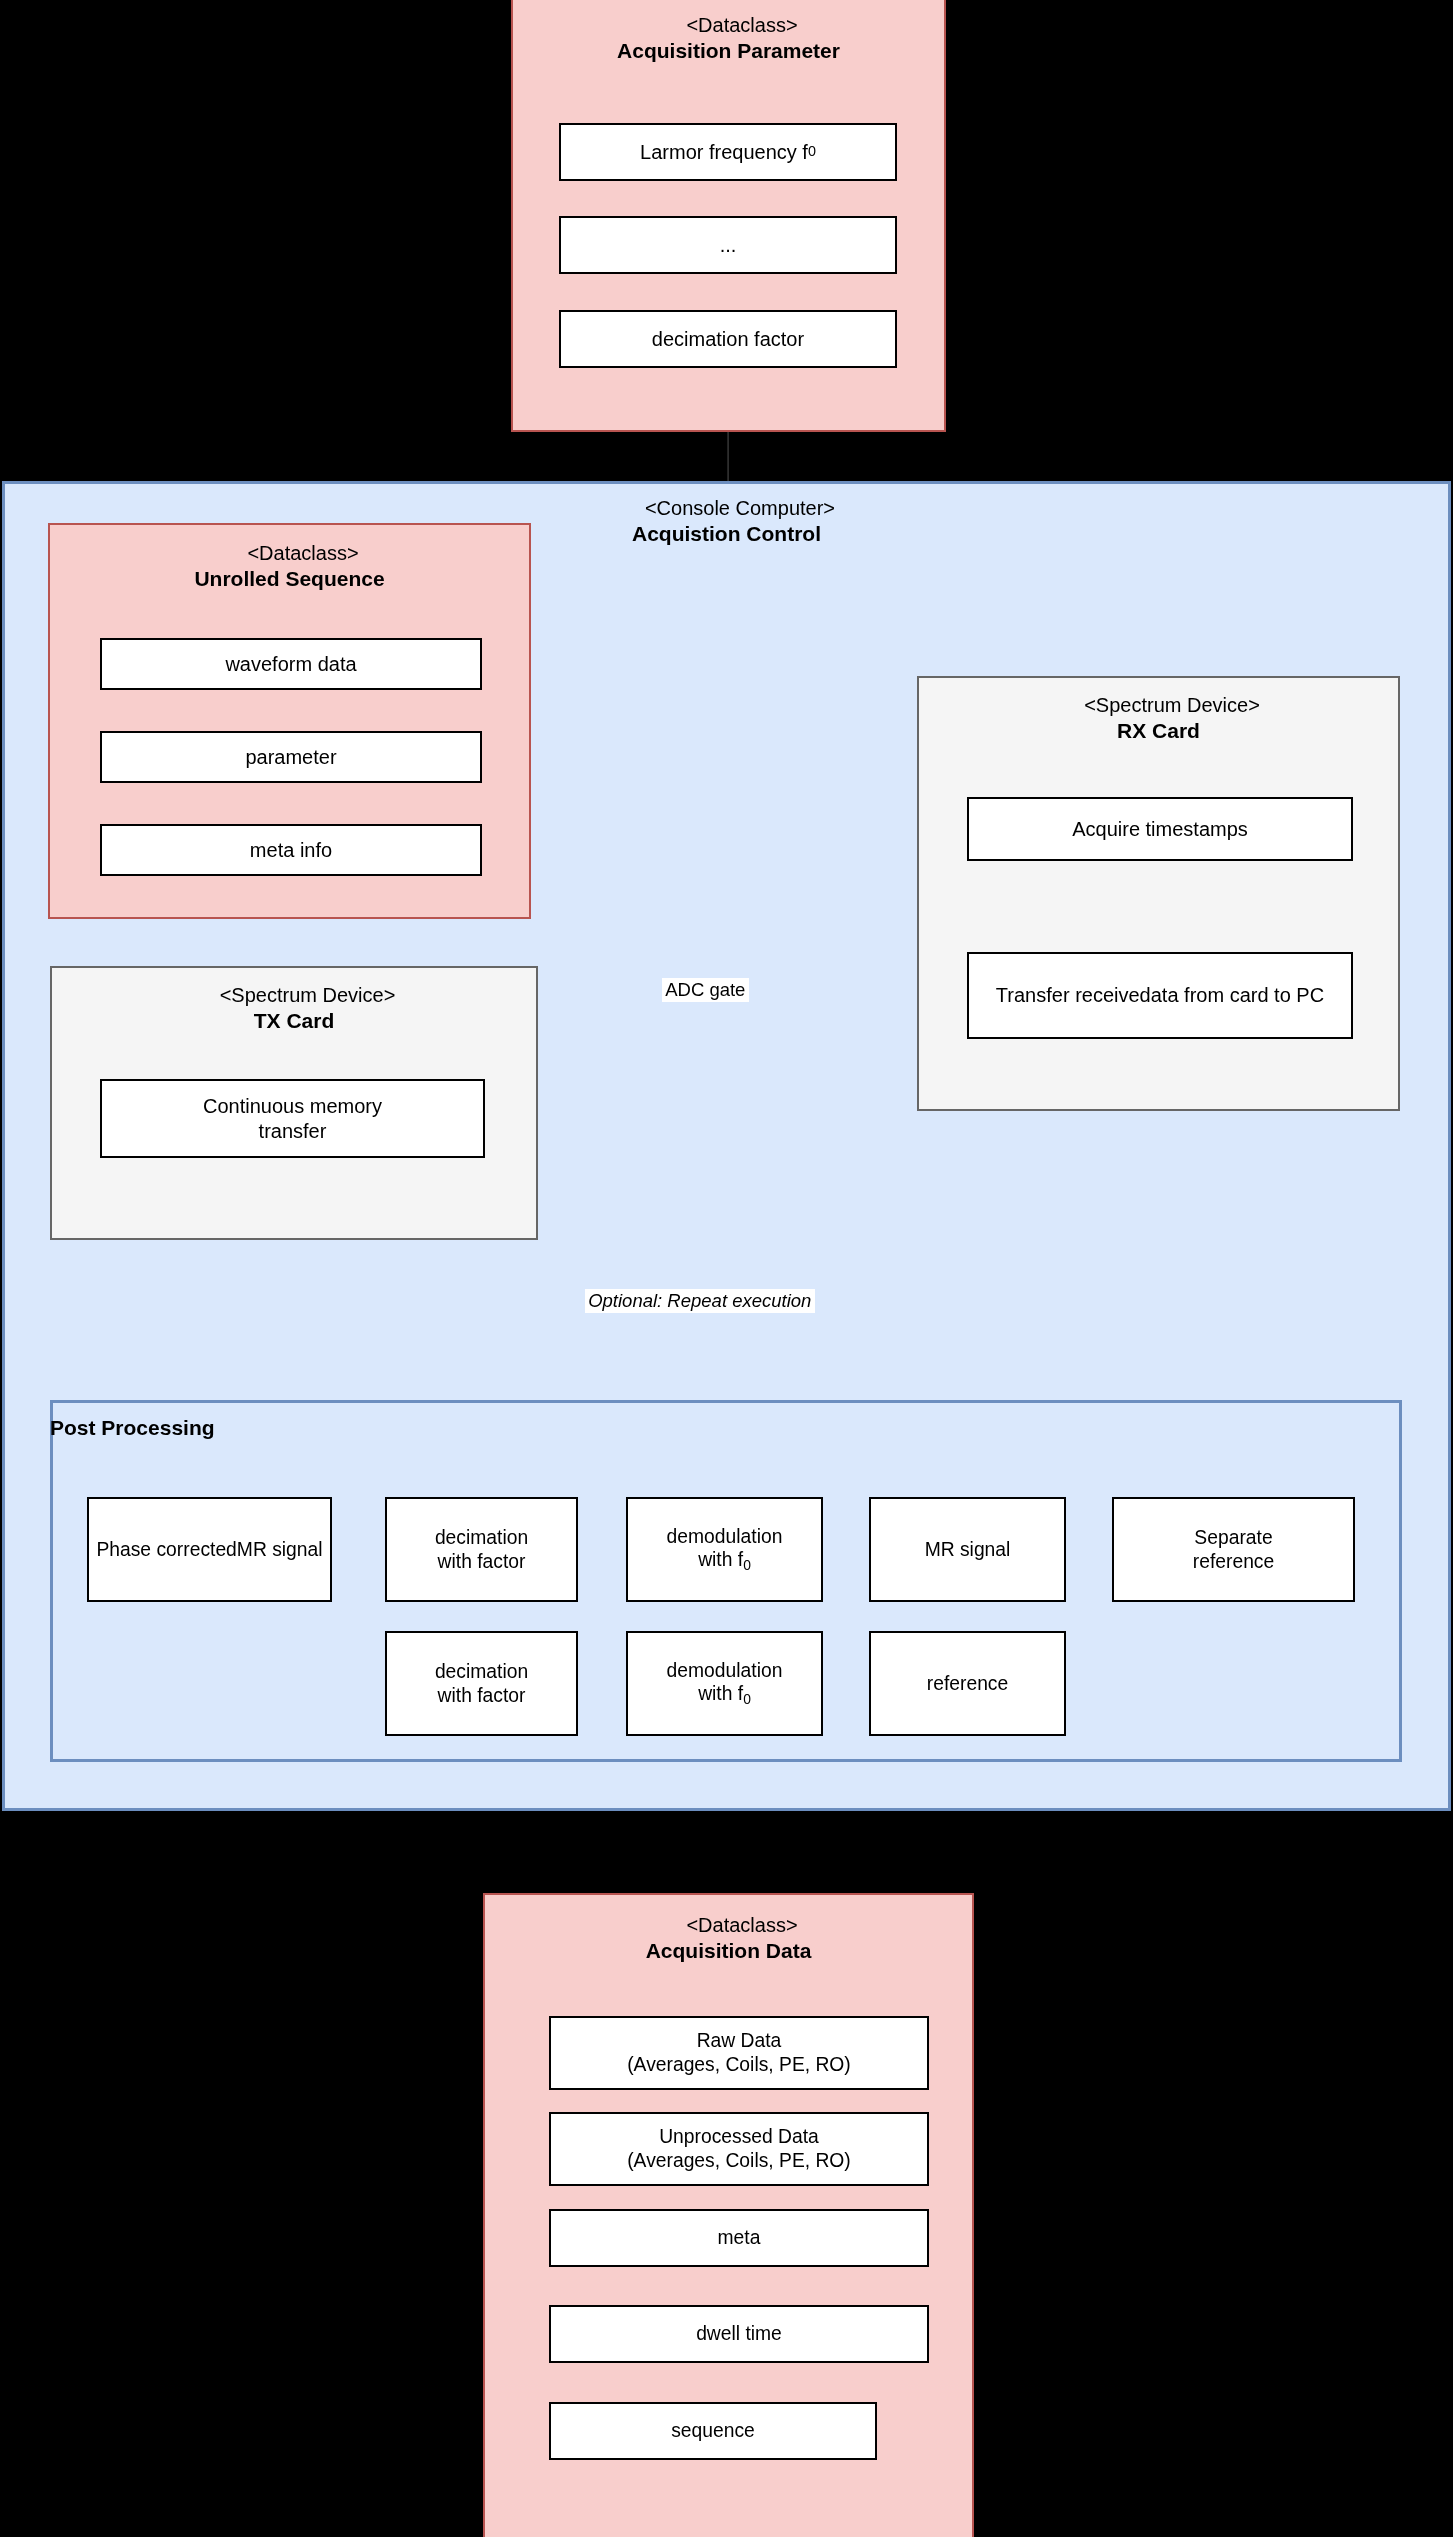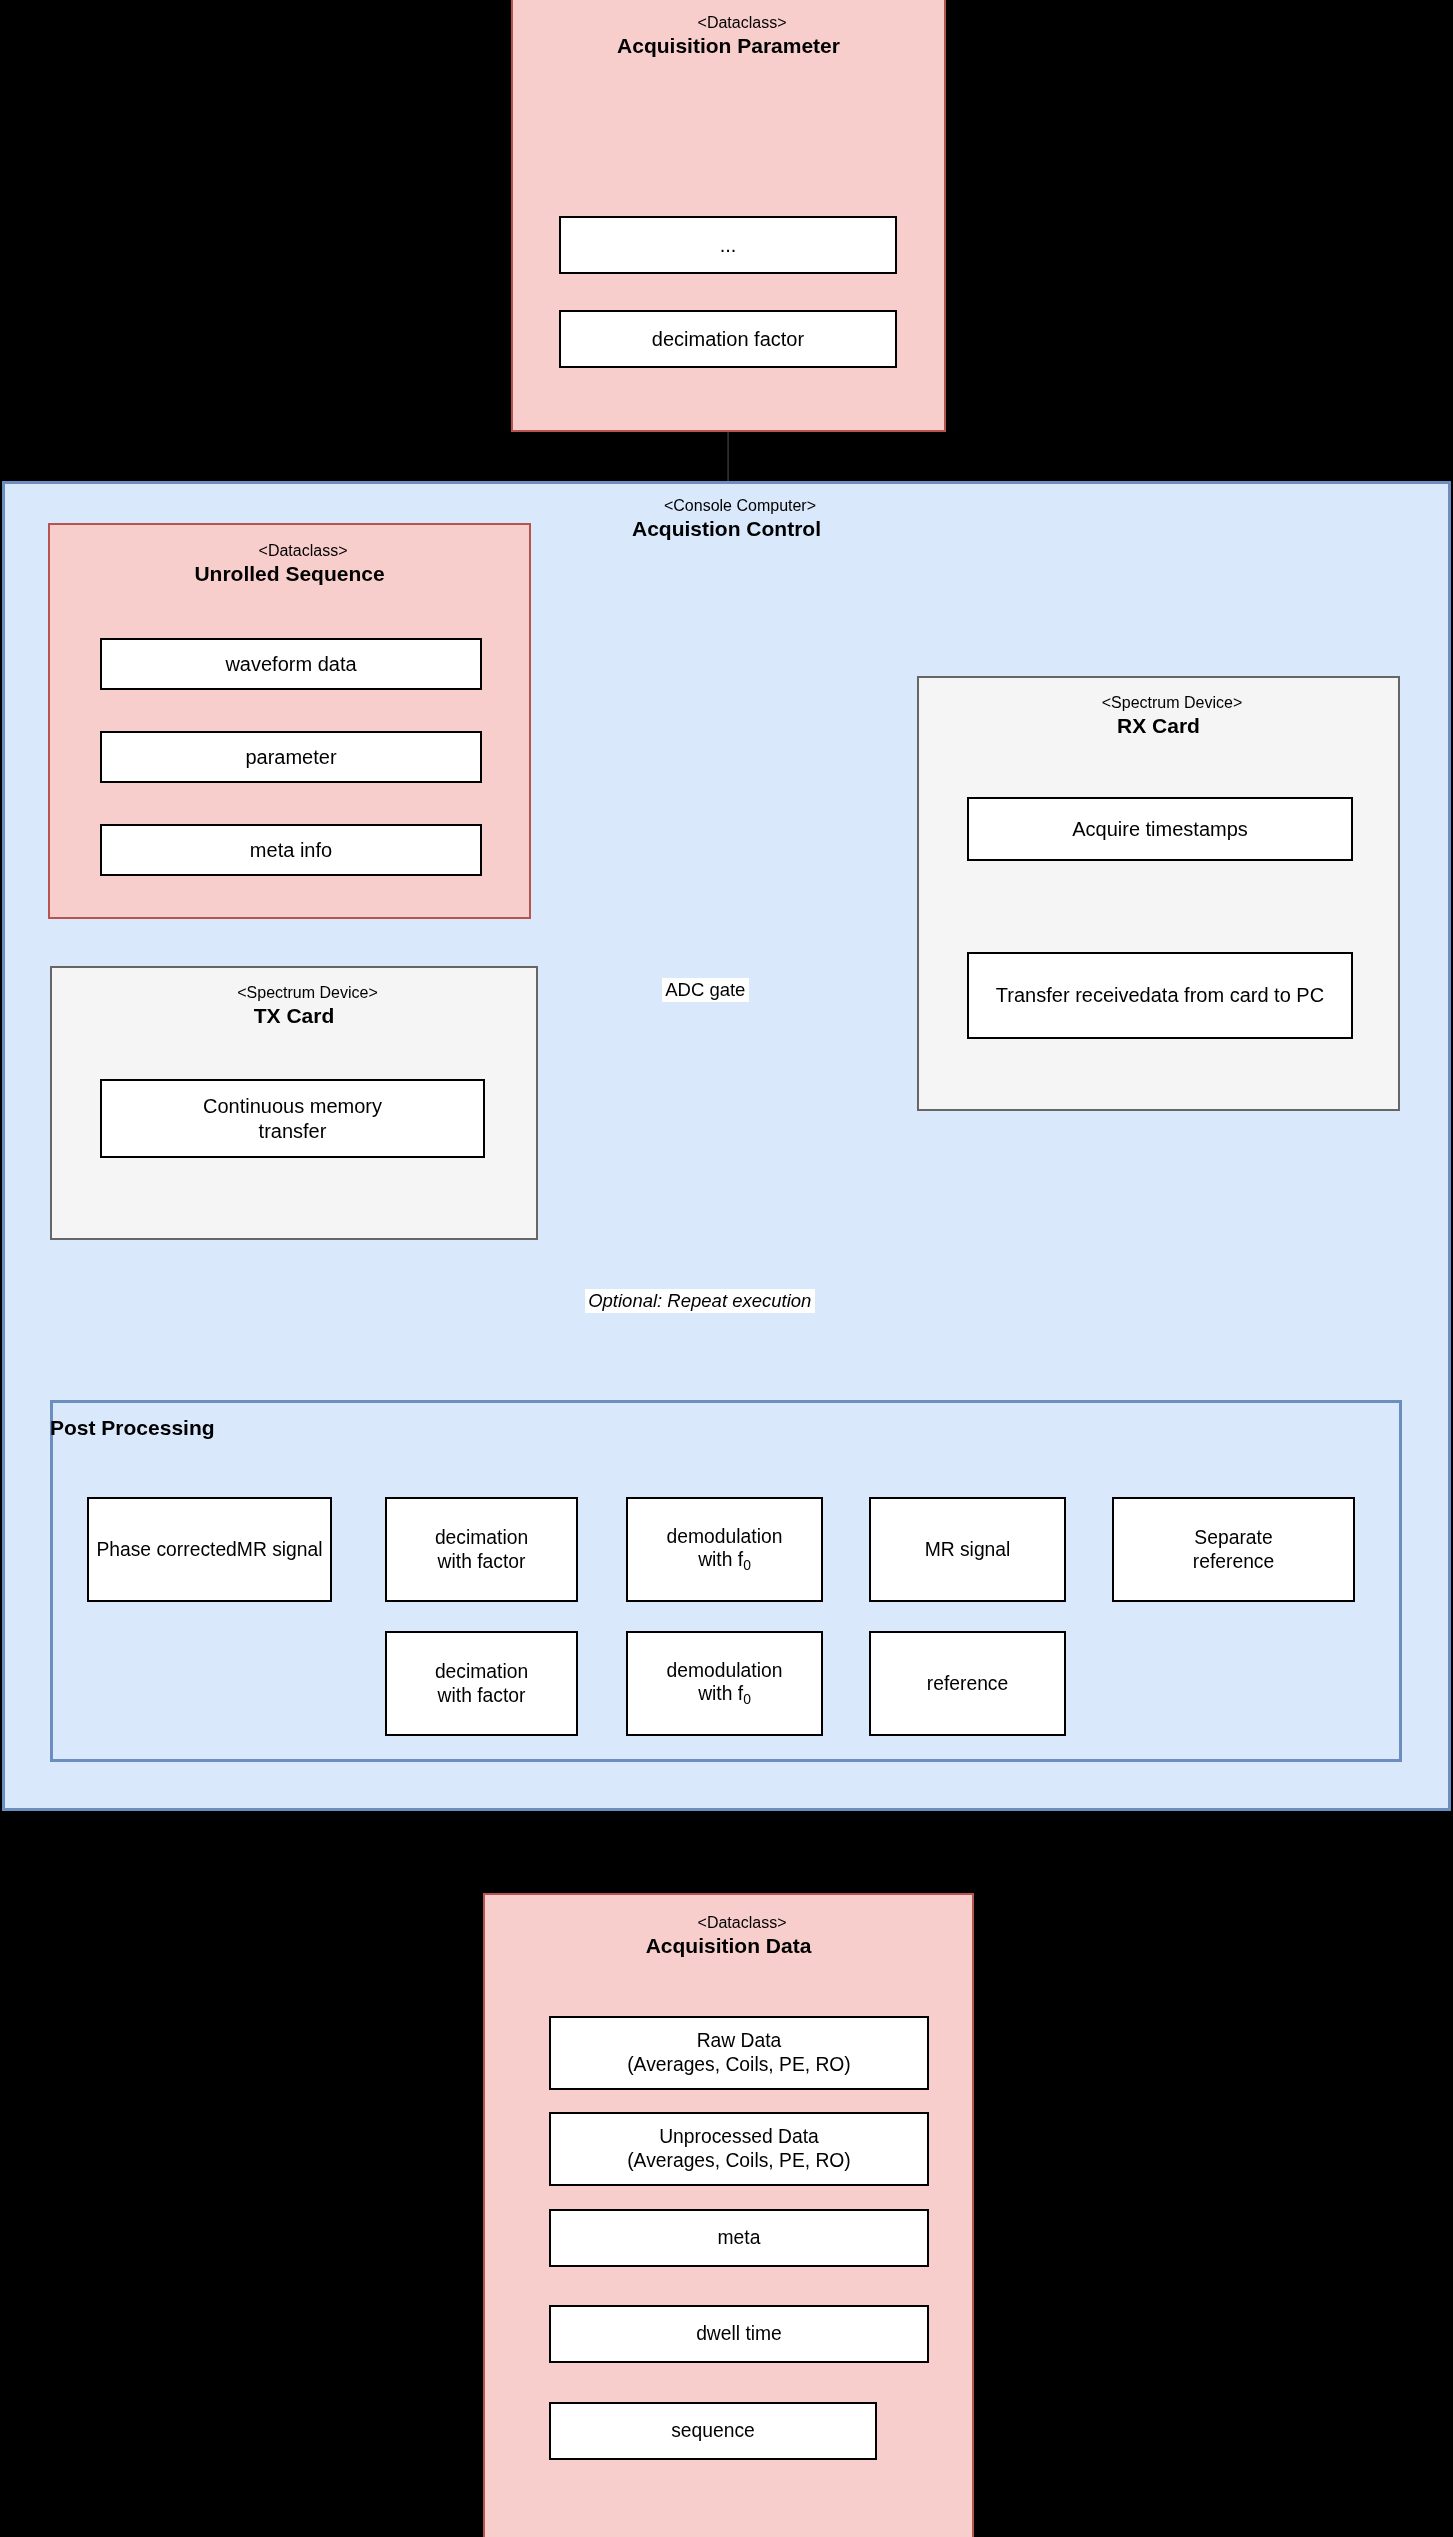--- a/index.html
+++ b/index.html
@@ -54,21 +54,21 @@
   
   .pkg-head {
     position: absolute;
     left: 0; right: 0;
     text-align: center;
     color: #000000;
     pointer-events: none;
   }
   .pkg-head .stereo {
     display: block;
-    font-size: 16px;
+    font-size: 20px;
     line-height: 1.25;
     font-weight: normal;
     margin-left: 27px;
   }
   .pkg-head .title {
     display: block;
     font-size: 21px;
     line-height: 1.28;
     font-weight: bold;
   }
@@ -141,20 +141,24 @@
       <path d="M272,1990 L272,2245 L905,2245 L905,2352" marker-end="url(#arrow)"></path>
     </g>
   </svg>
 
   <div class="abs pink-pkg" style="left:511px; top:-3.2px; width:435px; height:435px;">
     <div class="pkg-head" style="top:14.5px;">
       <span class="stereo">&lt;Dataclass&gt;</span>
       <span class="title">Acquisition Parameter</span>
     </div>
 
+    <div class="abs wbox" style="left:46px; top:124px; width:338px; height:58px;">
+      <span>Larmor frequency f</span>
+        <sub>0</sub>
+    </div>
 
     <div class="abs wbox" style="left:46px; top:217px; width:338px; height:58px;">
       <span>...</span>
     </div>
 
     <div class="abs wbox" style="left:46px; top:311px; width:338px; height:58px;">
       <span>decimation factor</span>
     </div>
   </div>
 

